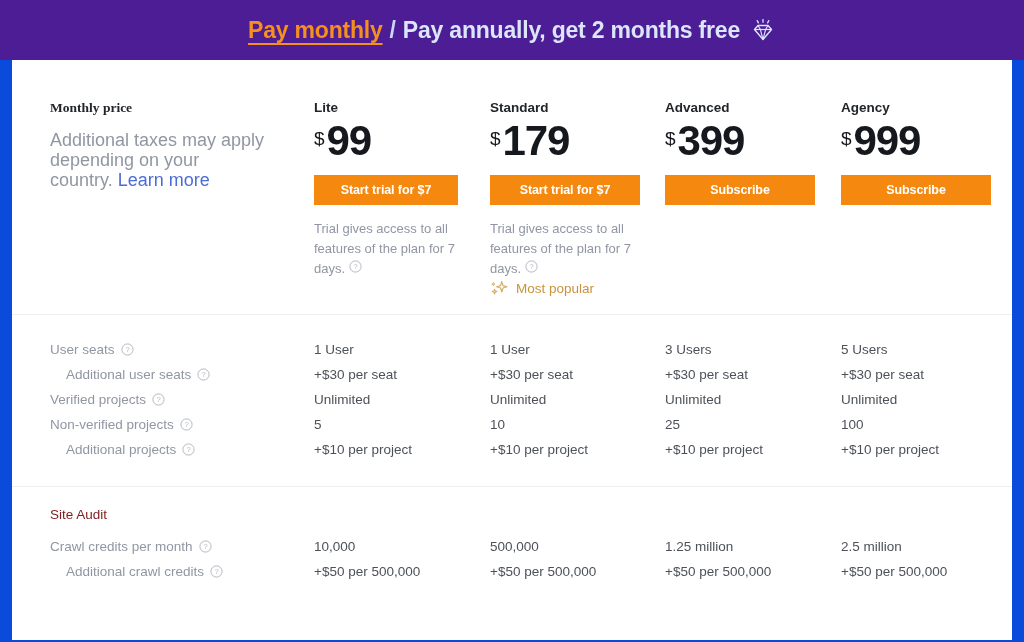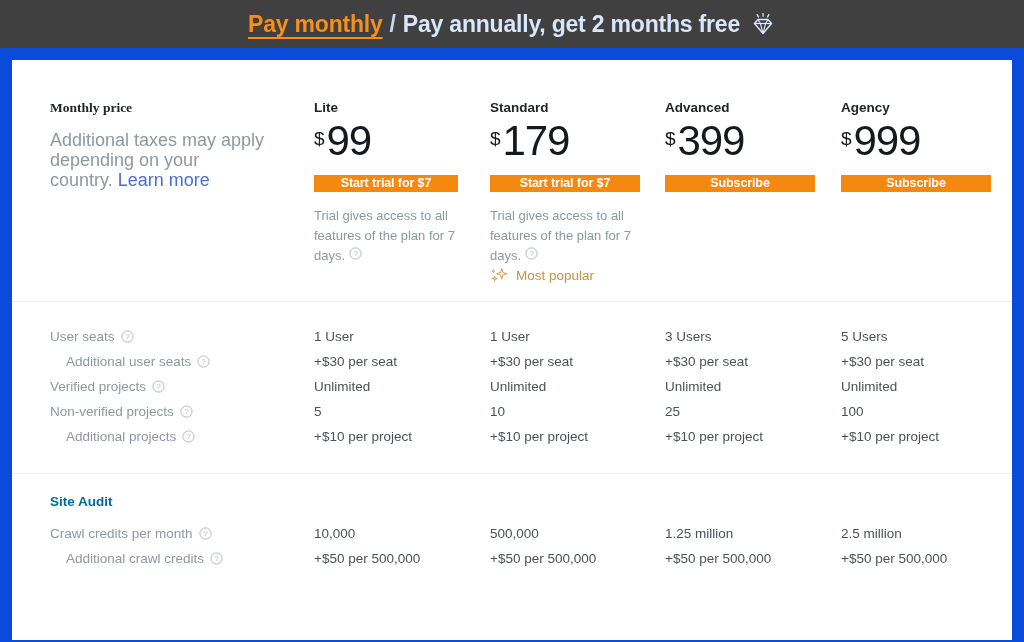--- a/index.html
+++ b/index.html
@@ -11,22 +11,22 @@
   }
 
   body {
     background: #0b4bdc;
     font-family: "Liberation Sans", sans-serif;
     -webkit-font-smoothing: antialiased;
   }
 
   
   .banner {
-    height: 48px;
-    background: #404040;
+    height: 60px;
+    background: #4c1d95;
     display: flex;
     align-items: center;
     justify-content: center;
     gap: 0px;
   }
   .banner-inner {
     display: flex;
     align-items: center;
     font-size: 23px;
     font-weight: 700;
@@ -120,30 +120,30 @@
   .currency {
     font-size: 19px;
     font-weight: 500;
     color: #15181c;
     line-height: 1;
     margin-top: 8px;
     margin-right: 2px;
   }
   .amount {
     font-size: 42px;
-    font-weight: 400;
+    font-weight: 700;
     color: #15181c;
     line-height: 0.95;
     letter-spacing: -1.2px;
   }
 
   .cta {
     display: block;
     width: 144px;
-    height: 17px;
+    height: 30px;
     background: #f5890f;
     color: #ffffff;
     border: none;
     font-family: "Liberation Sans", sans-serif;
     font-size: 12.5px;
     font-weight: 700;
     cursor: pointer;
     margin-bottom: 14px;
     letter-spacing: -0.1px;
   }
@@ -194,22 +194,22 @@
     cursor: pointer;
     flex: none;
   }
 
   
   .audit {
     padding-top: 20px;
   }
   .audit-title {
     font-size: 13.5px;
-    font-weight: 700;
-    color: #0369a1;
+    font-weight: 400;
+    color: #7f1d1d;
     margin-bottom: 12px;
   }
 </style>
 </head>
 <body>
 
 <div class="banner">
   <div class="banner-inner">
     <span class="banner-monthly">Pay monthly</span>
     <span class="banner-sep">/</span>

